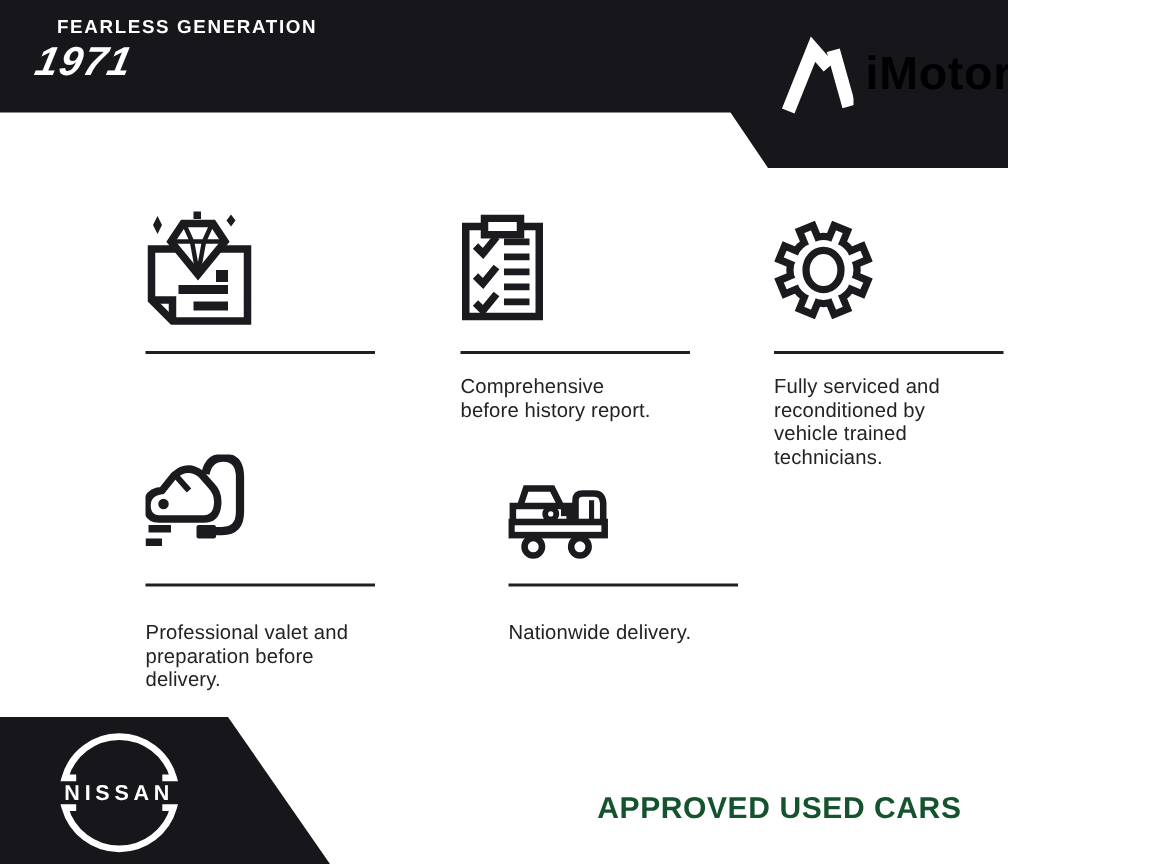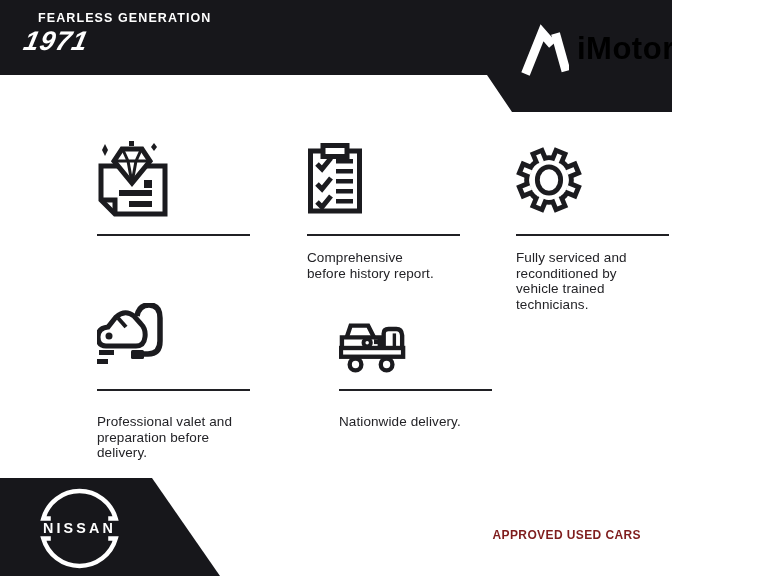--- a/index.html
+++ b/index.html
@@ -26,21 +26,21 @@
   #f4 { left:97px; top:300px; height:160px; }
   #f5 { left:307px; top:300px; height:160px;margin-left:32px; }
   .row1 .f-divider { top:96px; }
   .row1 .f-text { top:112px; }
   .row2 .f-divider { top:89px; }
   .row2 .f-text { top:114px; }
 
   
   .bottom-shape-svg { position:absolute; left:0; top:478px; width:230px; height:98px; display:block; }
   .nissan-logo { position:absolute; left:30px; top:479px; width:99px; height:99px; }
-  .approved { position:absolute; right:31px; top:528px; color:#7f1d1d; font-size:12px; font-weight:bold; letter-spacing:0.4px; }
+  .approved { position:absolute; right:31px; top:528px; color:#14532d; font-size:20px; font-weight:bold; letter-spacing:0.4px; }
 
   .ink { stroke:#1b1b1f; }
   svg text { font-family:"Liberation Sans", sans-serif; }
 </style>
 </head>
 <body>
 
 <div class="canvas">
 
   <svg class="top-banner-svg" viewBox="0 0 768 112" preserveAspectRatio="none">

